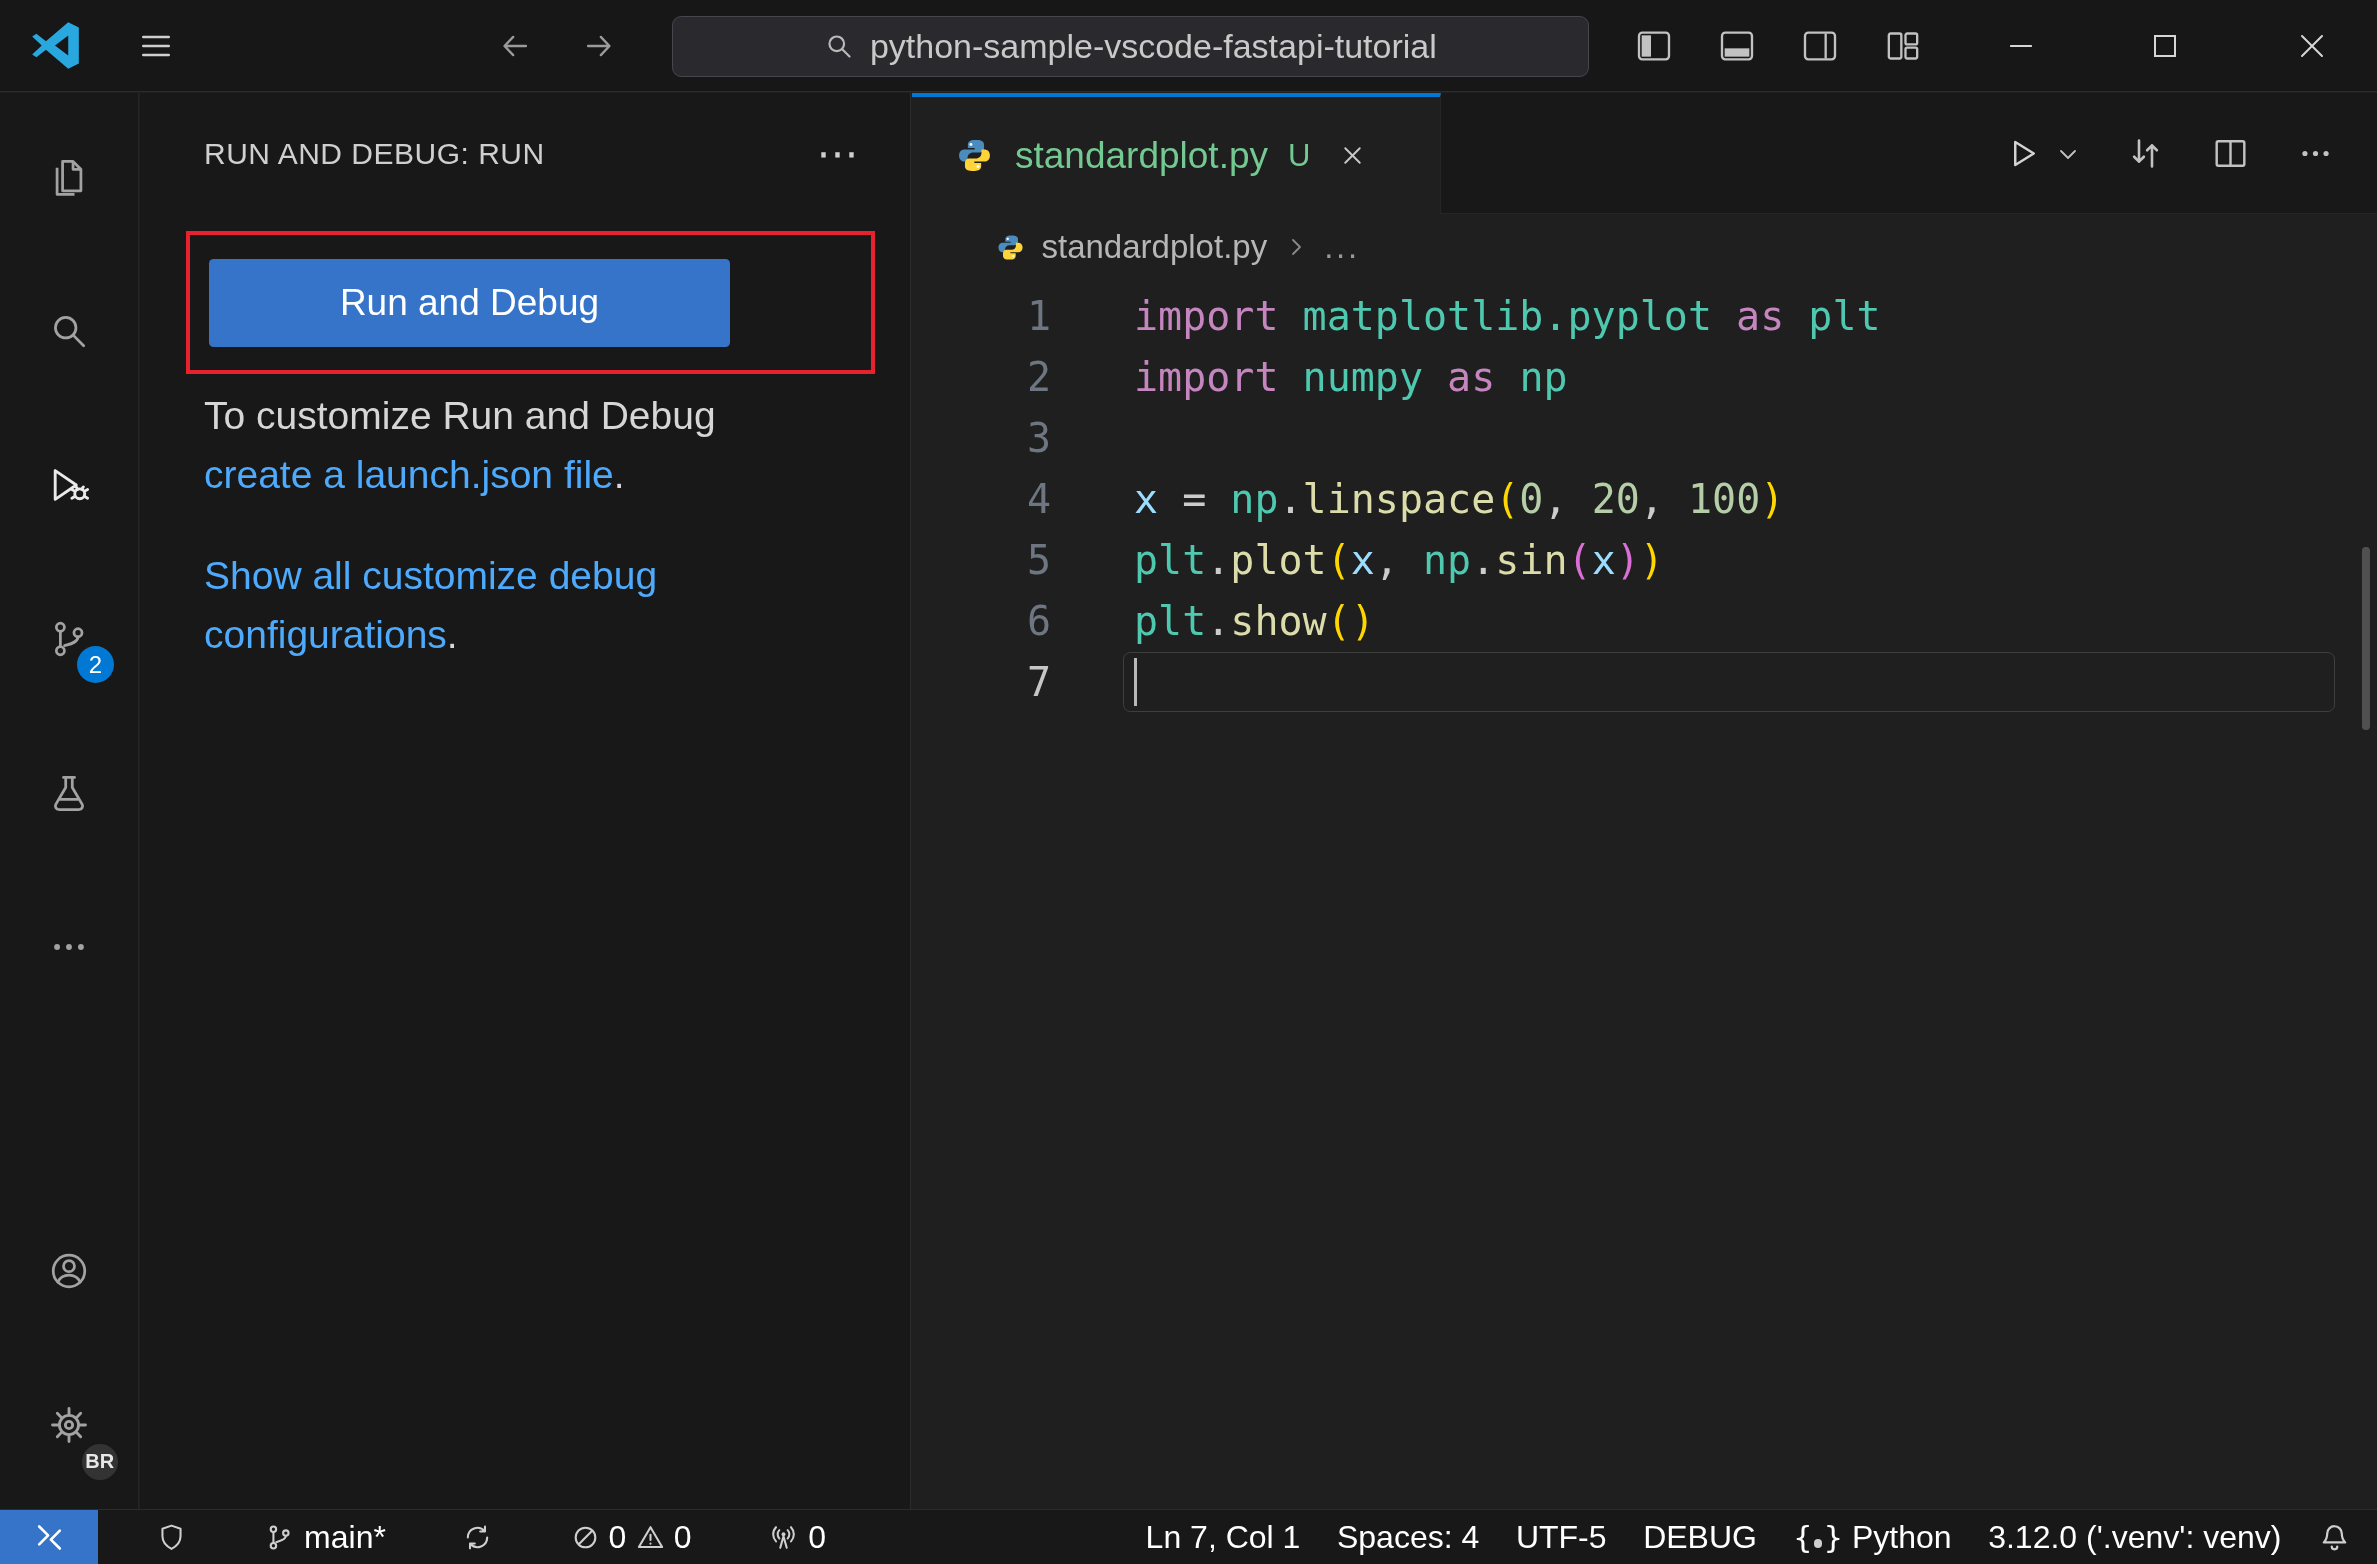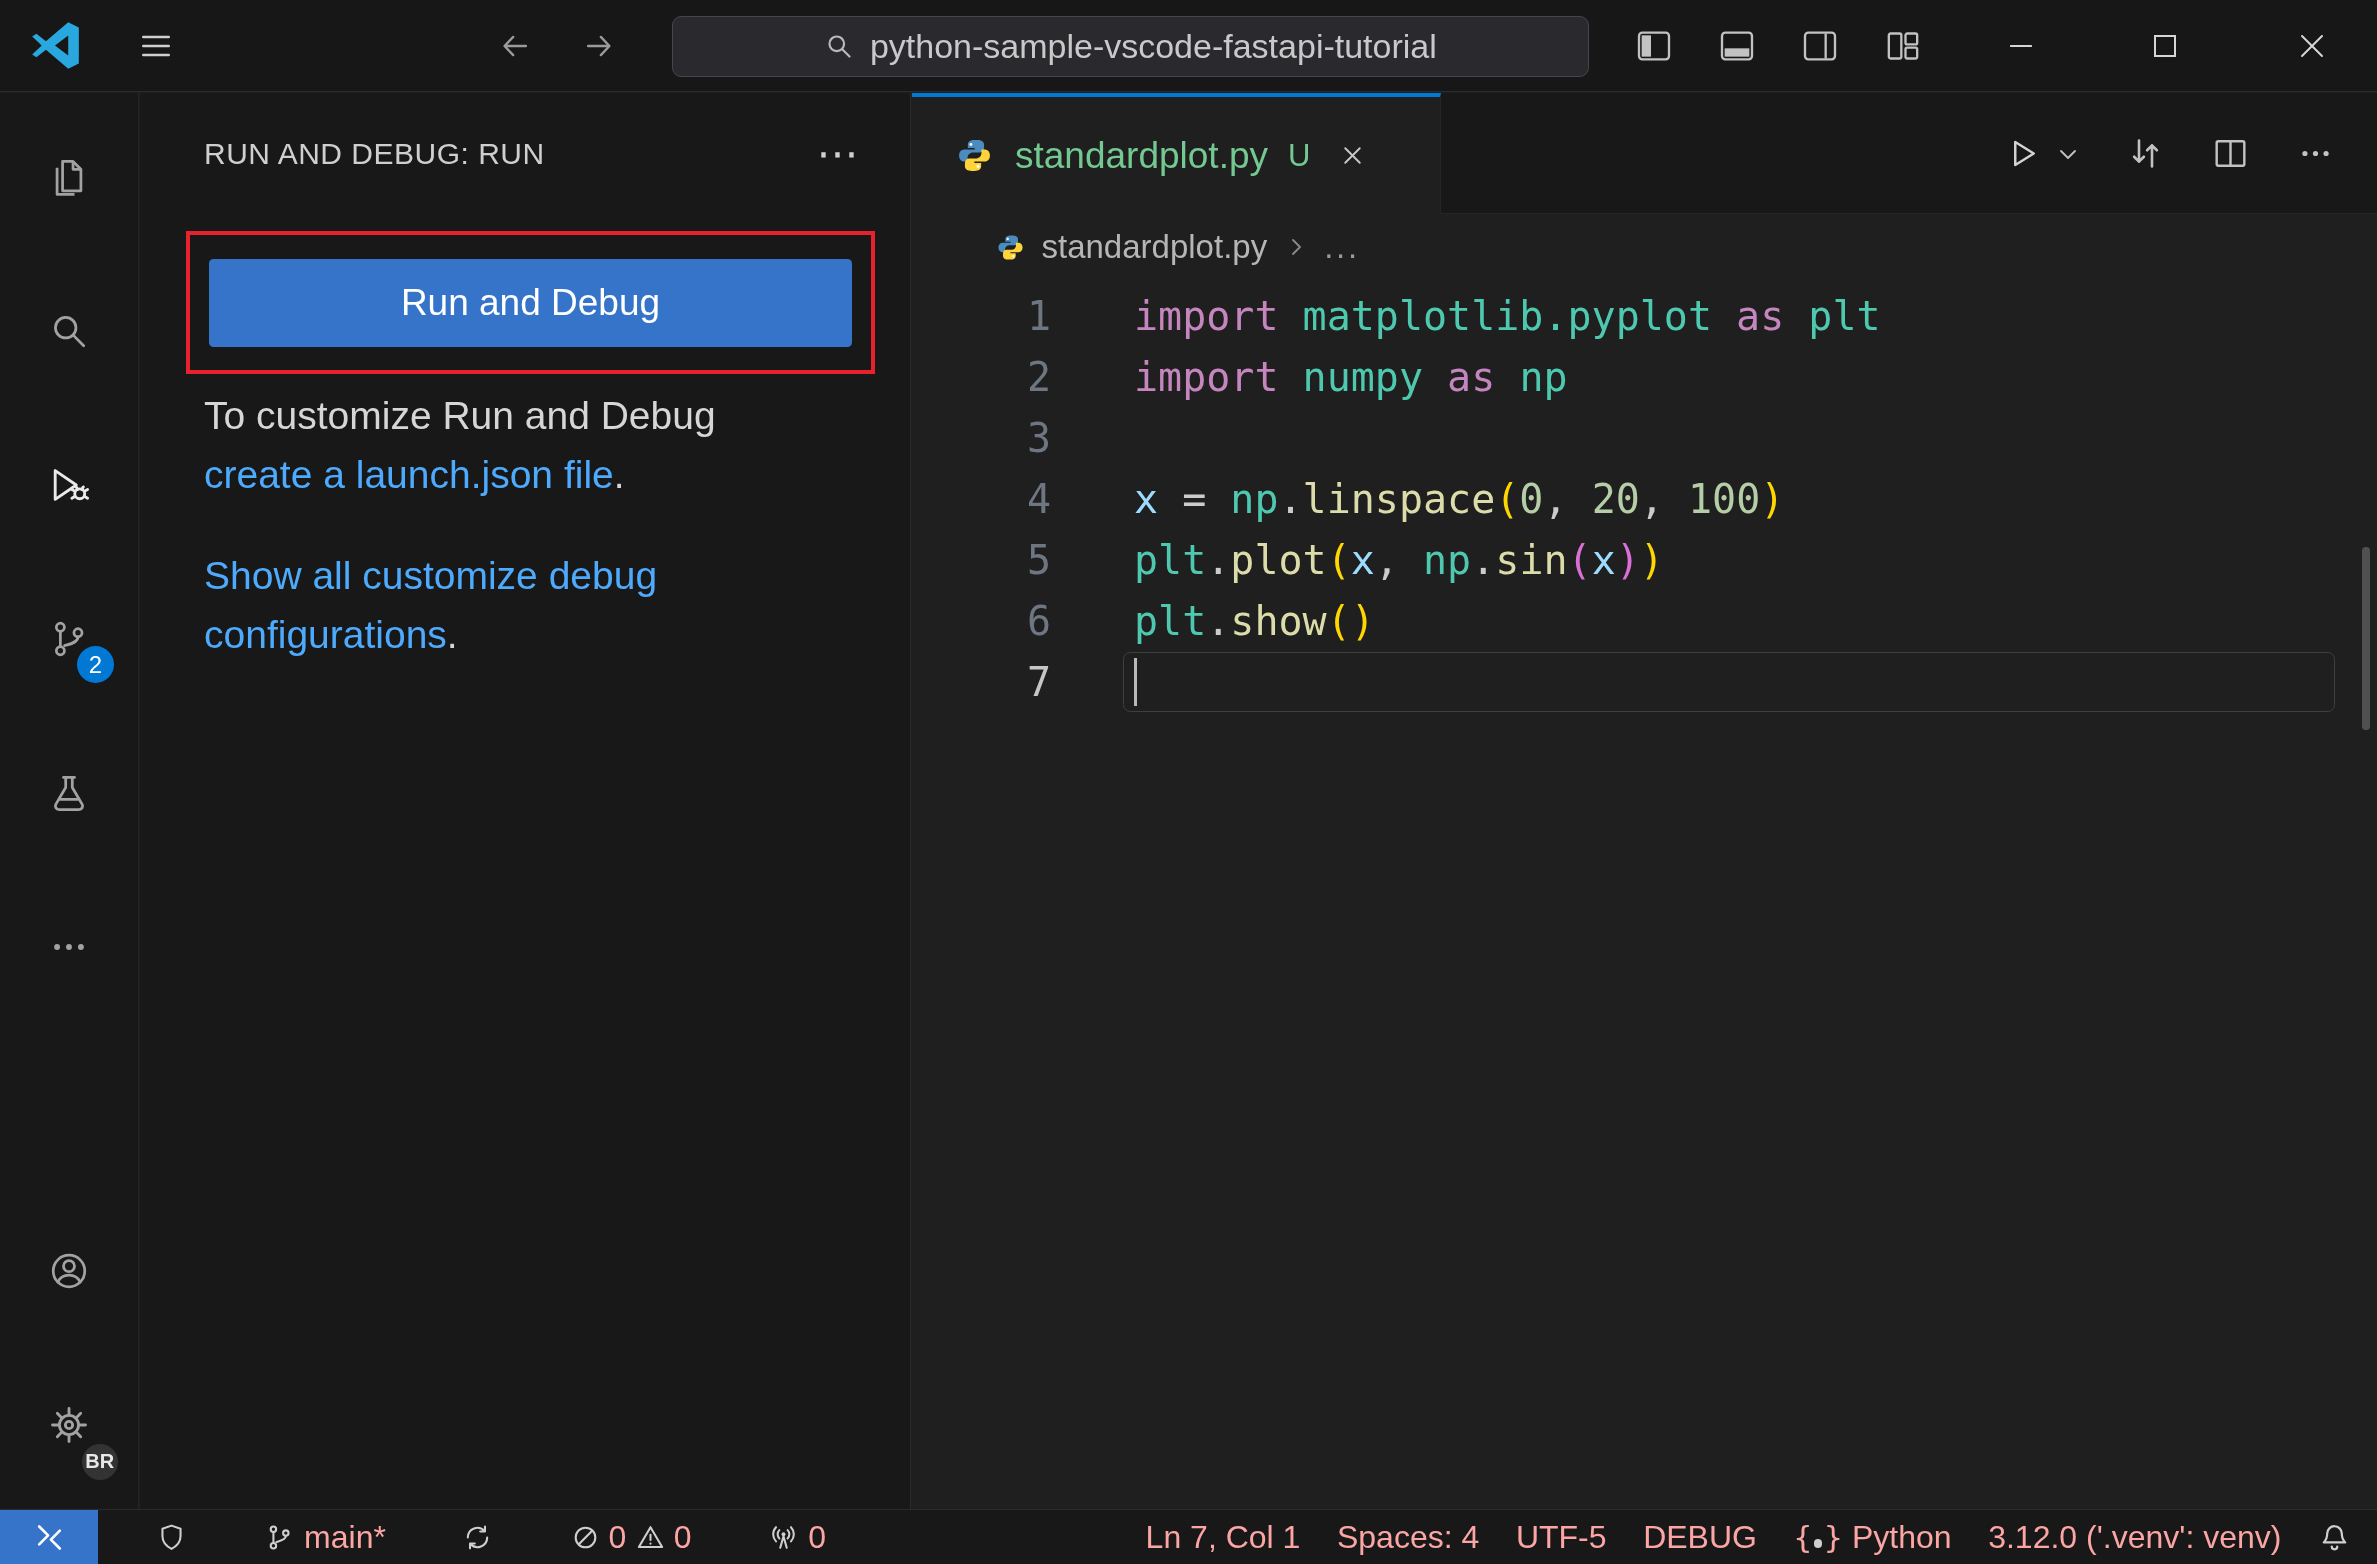--- a/index.html
+++ b/index.html
@@ -41,21 +41,21 @@
 
   
   .sidebar { position:absolute; left:140px; top:93px; bottom:55px; width:771px;
              background:#181818; border-right:0.9px solid #2b2b2b; }
   .sb-header { position:absolute; left:0; top:44px; width:100%; padding:0 51px 0 64px;
                display:flex; align-items:center; justify-content:space-between;
                font-size:30px; color:#cfcfcf; letter-spacing:0.5px; }
   .sb-more { font-size:42px; color:#cfcfcf; line-height:30px; }
   .annotation-box { position:absolute; left:46px; top:138px; width:689px; height:143px;
                     border:4.6px solid var(--annotation-red); z-index:5; pointer-events:none; }
-  .run-btn { position:absolute; left:69px; top:166px; width:643px; height:88px;
+  .run-btn { position:absolute; left:69px; top:166px; width:521px; height:88px;
              background:var(--accent-blue); border:none; border-radius:4.6px;
              color:#ffffff; font-size:37px; font-family:inherit;
              display:flex; align-items:center; justify-content:center; }
   .sb-text { position:absolute; left:64px; top:293px; width:660px;
              font-size:39px; line-height:59px; color:#d6d6d6; }
   .sb-para2 { margin-top:42px; }
   .sb-link { color:var(--link-blue); }
 
   
   .editor { position:absolute; left:912px; top:93px; right:0; bottom:55px; background:#1f1f1f; }
@@ -83,21 +83,21 @@
   .code-line.current .line-num { color:#c6c6c6; }
   .current-line-box { position:absolute; left:211px; right:42px; top:0.9px; bottom:0.9px;
                       border:1.8px solid #3f3f3f; border-radius:7.3px; }
   .cursor { position:absolute; left:222px; top:6.4px; width:2.8px; height:48px; background:#b8b8b8; }
   .scroll-thumb { position:absolute; right:7.3px; top:454px; width:7.3px; height:183px;
                   background:rgba(140,140,140,0.45); border-radius:3.7px; }
 
   
   .statusbar { position:absolute; left:0; bottom:0; width:100%; height:55px;
                background:#181818; border-top:0.9px solid #2b2b2b;
-               display:flex; align-items:center; font-size:32px; color:#fca5a5; z-index:30;gap:40px; }
+               display:flex; align-items:center; font-size:32px; color:#ffffff; z-index:30;gap:40px; }
   .st-item { display:flex; align-items:center; gap:9.2px; padding:0 18.3px; height:100%; }
   .st-remote { width:98px; height:100%; background:var(--accent-blue);
                display:flex; align-items:center; justify-content:center; padding:0; }
   .st-right { margin-left:auto; display:flex; align-items:center; height:100%; }
   .st-sub { display:flex; align-items:center; gap:7.3px; }
   .braces { font-family:"DejaVu Sans Mono", monospace; font-size:31px; position:relative;
             display:flex; align-items:center; }
   .lang-dot { width:8.3px; height:8.3px; border-radius:50%; background:#cfcfcf;
               align-self:flex-end; margin:0 1.8px 7.3px 1.8px; }
   svg { display:block; }

